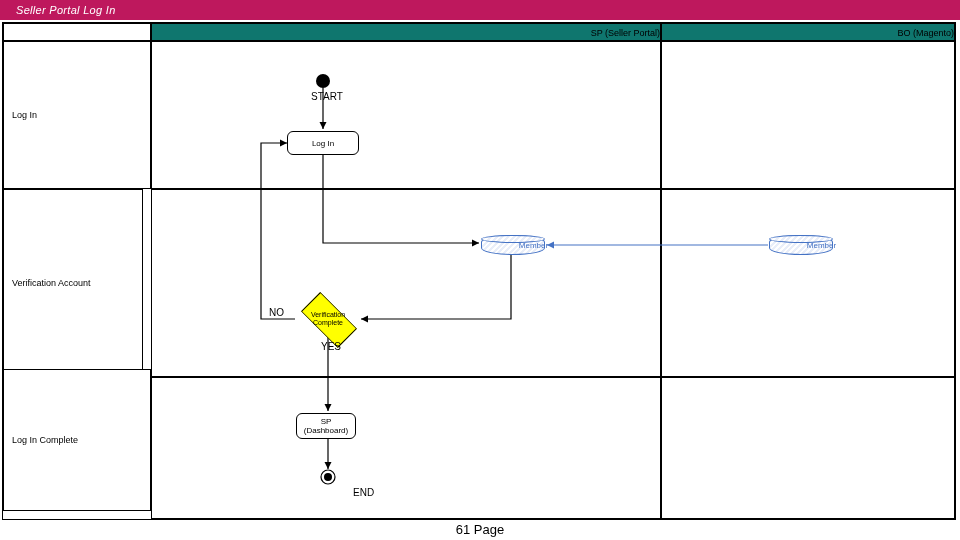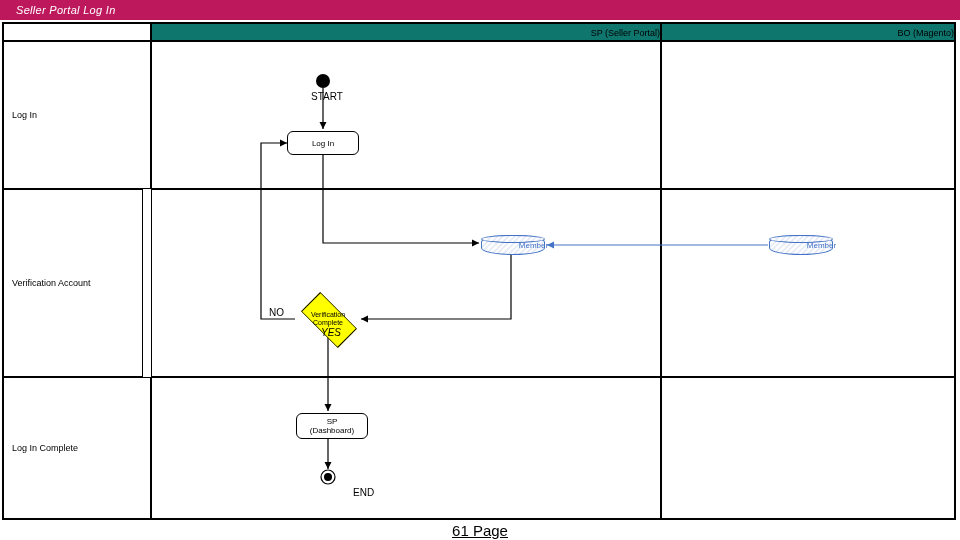--- a/index.html
+++ b/index.html
@@ -135,23 +135,22 @@
     font-size: 7px;
     text-align: center;
     line-height: 1.1;
   }
   .tiny-label {
     position: absolute;
     font-size: 10px;
   }
   .page-footer {
     text-align: center;
-    font-size: 15px;
+    font-size: 13px;
     width: 960px;
-    text-decoration: underline;
   }
 </style>
 </head>
 <body>
 
 <div class="title-bar">
   <span>Seller Portal Log In</span>
 </div>
 
 <div class="grid-wrap">
@@ -169,21 +168,21 @@
   </div>
   <div class="lane-cell" style="top:18px; left:148px; width:510px; height:148px;"></div>
   <div class="lane-cell" style="top:18px; left:658px; width:294px; height:148px;"></div>
 
   <div class="row-label" style="top:166px; width:140px; height:188px;">
     <span>Verification Account</span>
   </div>
   <div class="lane-cell" style="top:166px; left:148px; width:510px; height:188px;"></div>
   <div class="lane-cell" style="top:166px; left:658px; width:294px; height:188px;"></div>
 
-  <div class="row-label" style="top:354px; width:148px; height:142px;">
+  <div class="row-label" style="top:346px; width:148px; height:142px;">
     <span>Log In Complete</span>
   </div>
   <div class="lane-cell" style="top:354px; left:148px; width:510px; height:142px;"></div>
   <div class="lane-cell" style="top:354px; left:658px; width:294px; height:142px;"></div>
 
   <svg class="svg-overlay" width="952" height="496">
     <defs>
       <marker id="arrow" markerWidth="8" markerHeight="8" refX="6" refY="3" orient="auto">
         <path d="M0,0 L6,3 L0,6 Z" fill="#000"></path>
       </marker>
@@ -227,23 +226,23 @@
   </div>
 
   <div class="diamond" style="left:290px; top:278px;">
     <div class="shape"></div>
     <div class="label">
       <span style="white-space:pre-line;">Verification
 Complete</span>
     </div>
   </div>
   <div class="tiny-label" style="left:266px; top:284px;">NO</div>
-  <div class="tiny-label" style="left:318px; top:304px;font-style:italic;">YES</div>
-
-  <div class="node-rounded" style="left:293px; top:390px; width:72px; height:26px; white-space:pre-line;">
+  <div class="tiny-label" style="left:318px; top:318px;">YES</div>
+
+  <div class="node-rounded" style="left:293px; top:390px; width:60px; height:26px; white-space:pre-line;">
     <span style="white-space:pre-line;">SP
 (Dashboard)</span>
   </div>
 
   <div class="tiny-label" style="left:318px; top:464px;margin-left:32px;">END</div>
 
 </div>
 
 <div class="page-footer">
   <span>61 Page</span>

